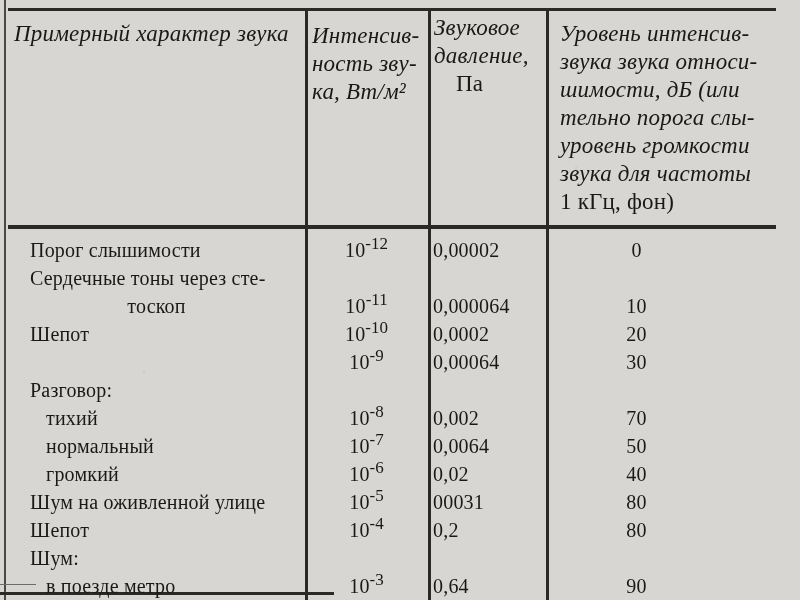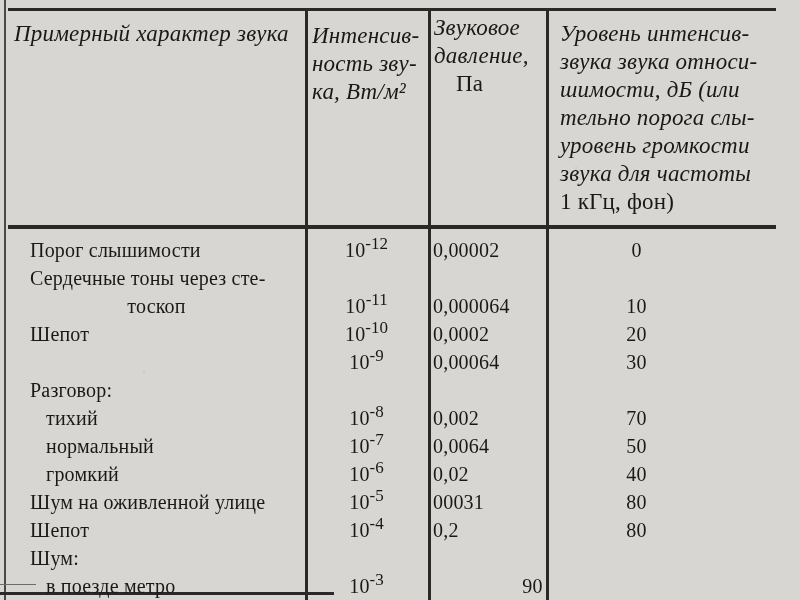--- a/index.html
+++ b/index.html
@@ -150,17 +150,18 @@
       </div>
       <div class="row">
         <div class="c c1 ind1">Шум:</div>
         <div class="c c2"></div>
         <div class="c c3"></div>
         <div class="c c4"></div>
       </div>
       <div class="row">
         <div class="c c1 ind2">в поезде метро</div>
         <div class="c c2"><span>10</span><sup>-3</sup></div>
+        <div class="c c3">0,64</div>
         <div class="c c4">90</div>
       </div>
     </div>
 
 </div>
 
 </body></html>

